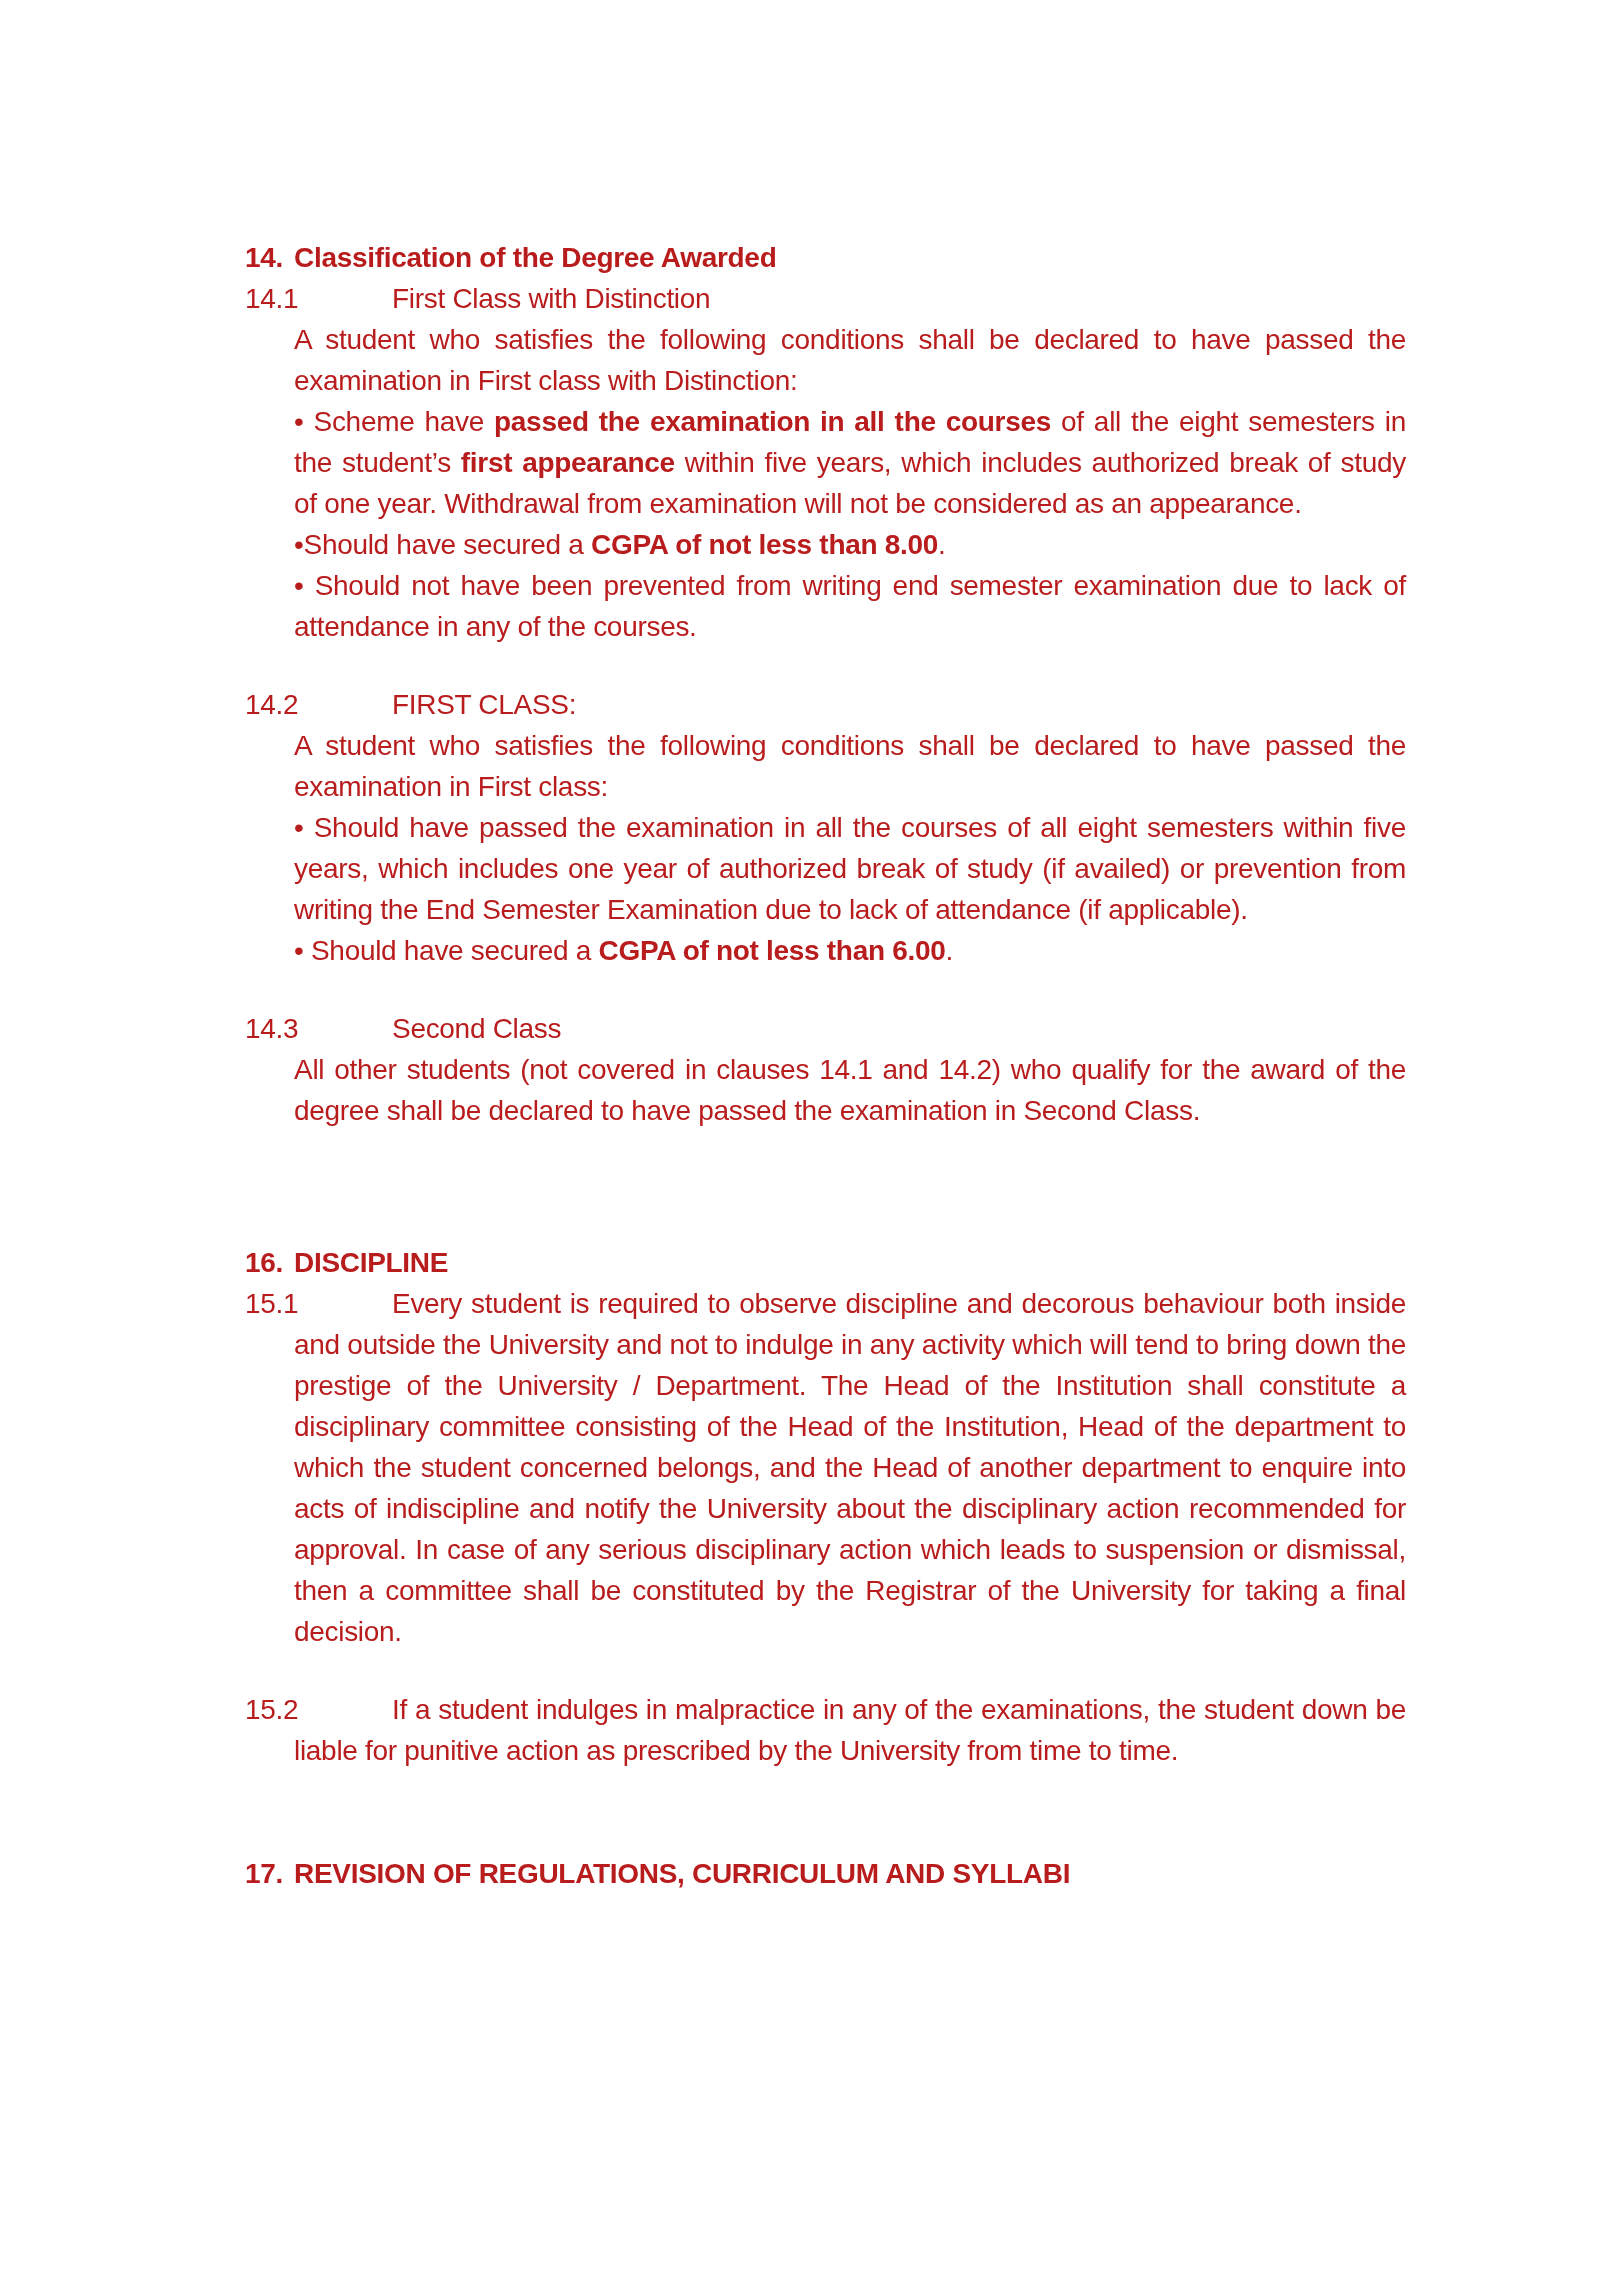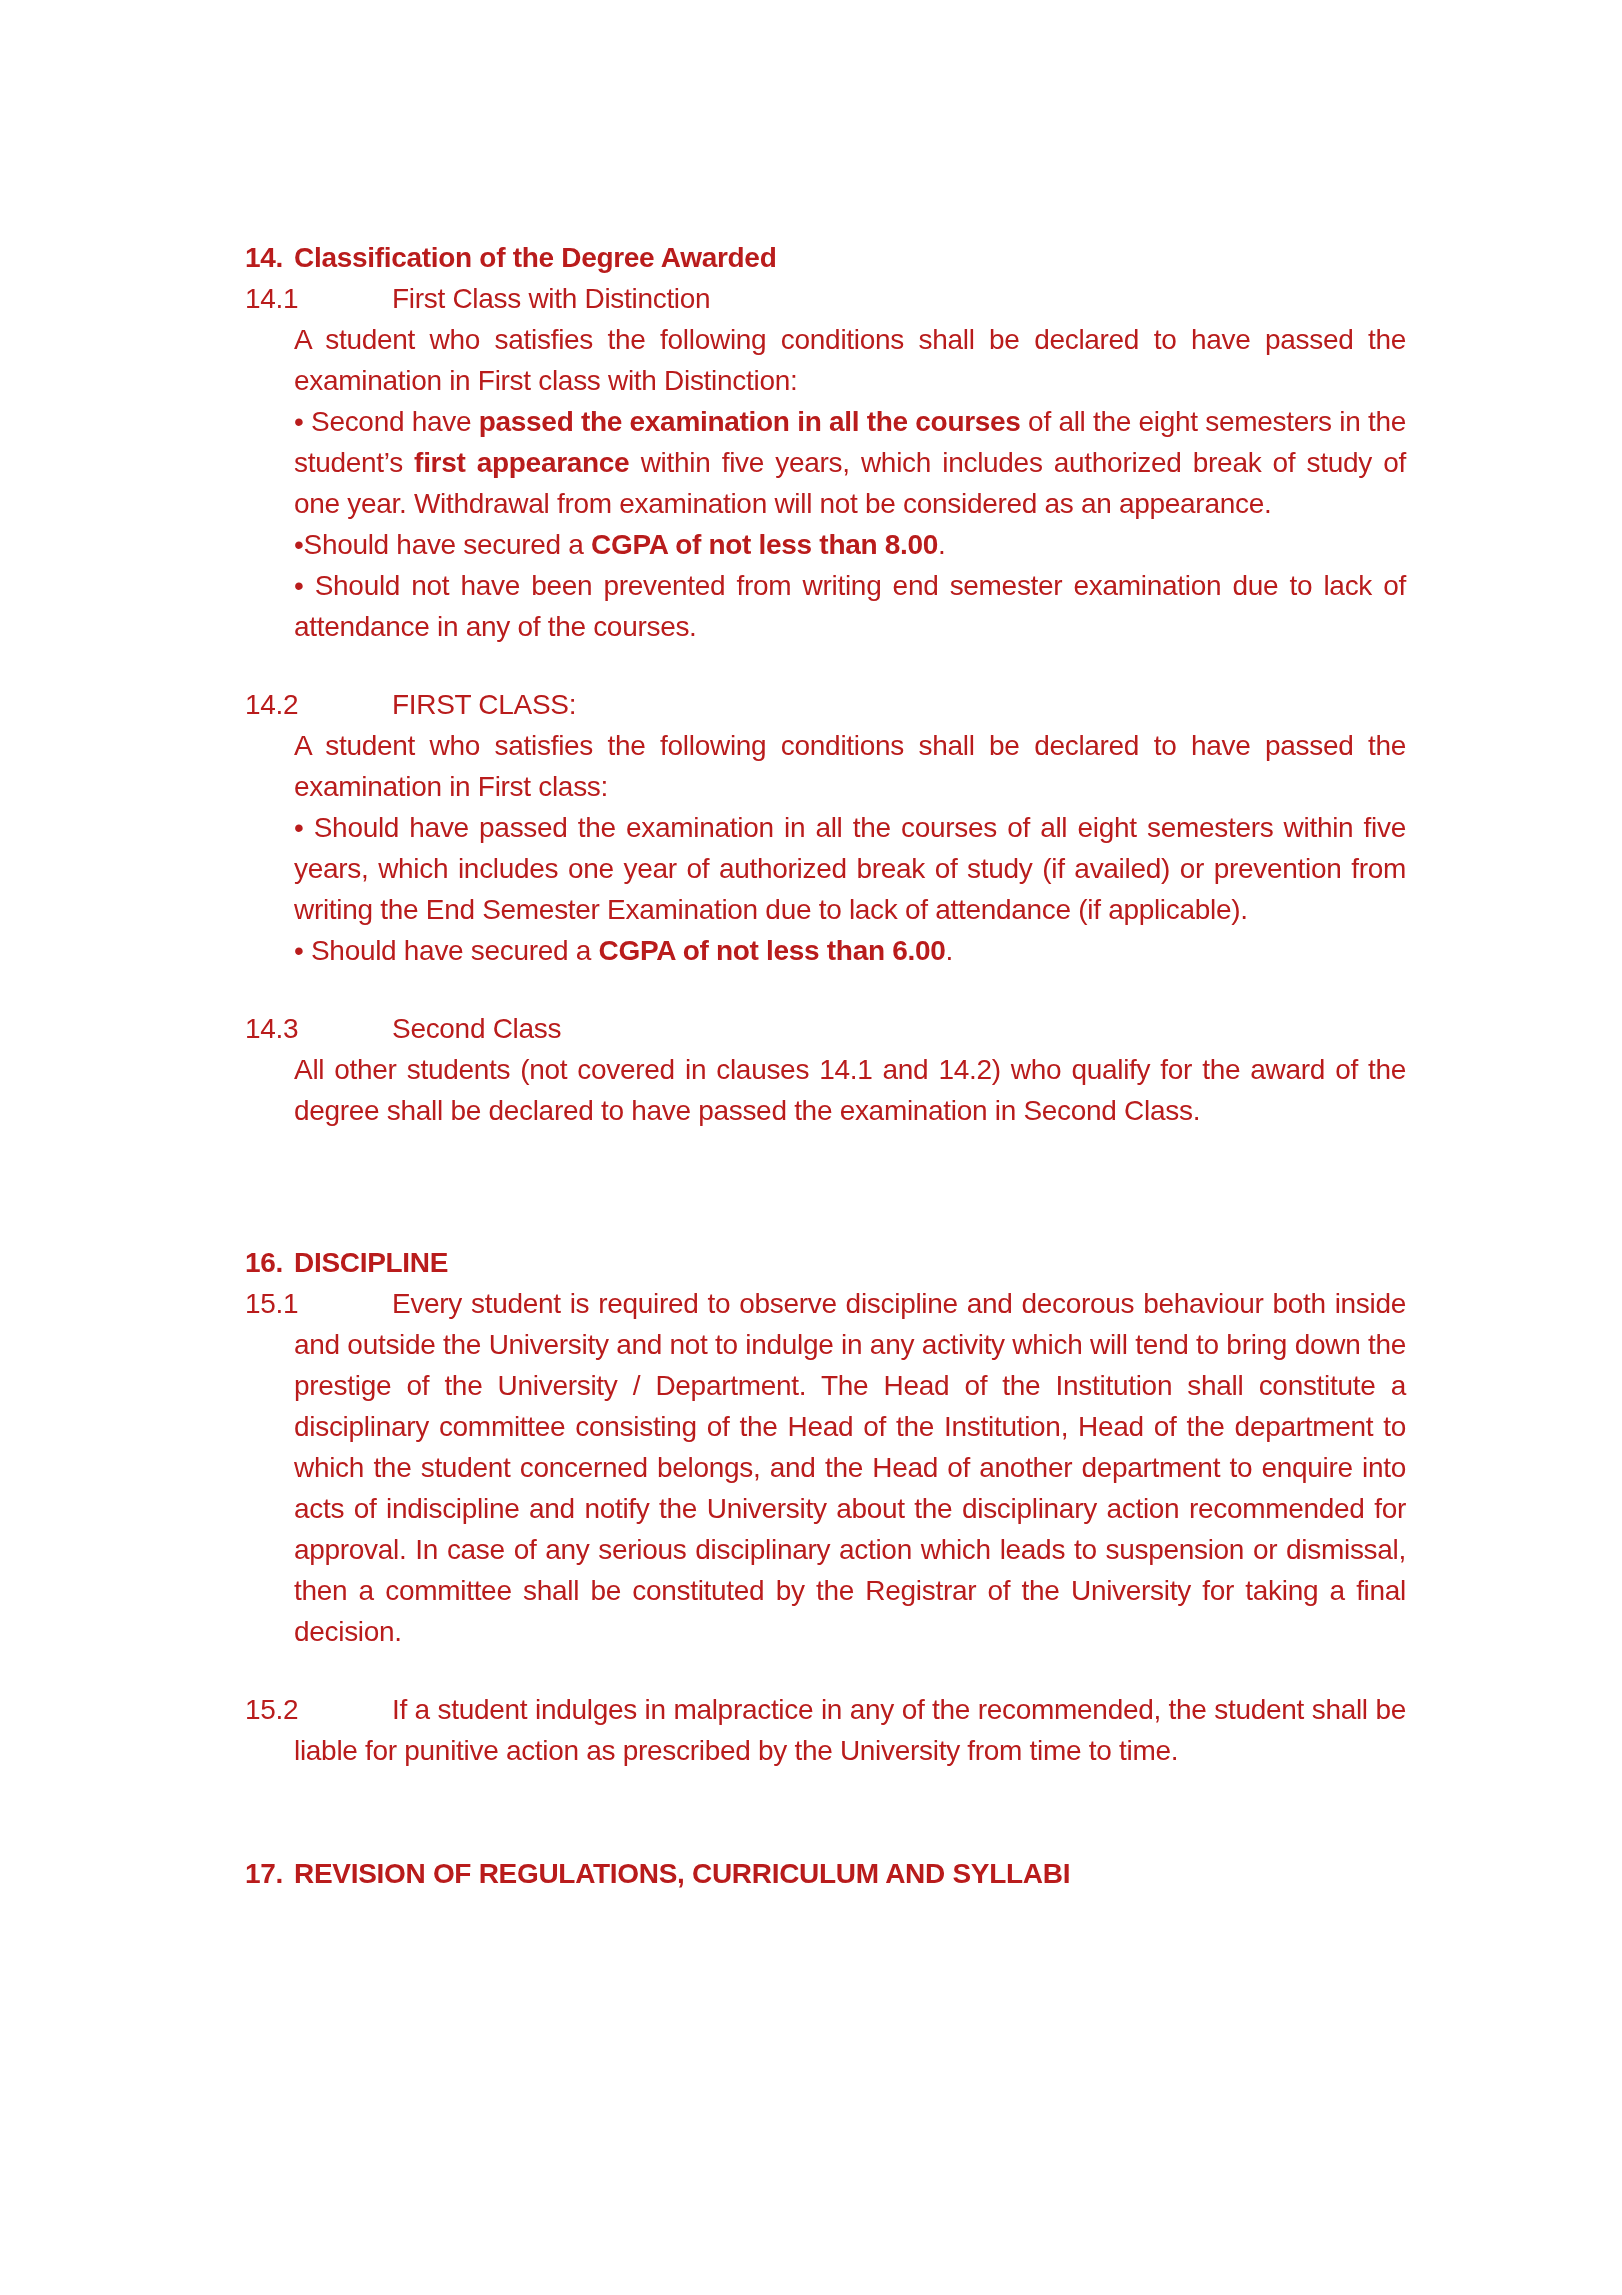--- a/index.html
+++ b/index.html
@@ -36,21 +36,21 @@
     <div class="block sub-head">
       <span class="num">14.1</span>
       <span>First Class with Distinction</span>
     </div>
 
     <div class="block body-p">
       <span>A student who satisfies the following conditions shall be declared to have passed the examination in First class with Distinction:</span>
     </div>
 
     <div class="block body-p">
-      <span>• Second have </span><b>passed the examination in all the courses</b><span> of all the eight semesters in the student’s </span><b>first appearance</b><span> within five years, which includes authorized break of study of one year. Withdrawal from examination will not be considered as an appearance.</span>
+      <span>• Scheme have </span><b>passed the examination in all the courses</b><span> of all the eight semesters in the student’s </span><b>first appearance</b><span> within five years, which includes authorized break of study of one year. Withdrawal from examination will not be considered as an appearance.</span>
     </div>
 
     <div class="block body-p">
       <span>•Should have secured a </span><b>CGPA of not less than 8.00</b><span>.</span>
     </div>
 
     <div class="block body-p">
       <span>• Should not have been prevented from writing end semester examination due to lack of attendance in any of the courses.</span>
     </div>
 
@@ -85,21 +85,21 @@
       <span>DISCIPLINE</span>
     </div>
 
     <div class="block num-p">
       <span class="num">15.1</span>
       <span>Every student is required to observe discipline and decorous behaviour both inside and outside the University and not to indulge in any activity which will tend to bring down the prestige of the University / Department. The Head of the Institution shall constitute a disciplinary committee consisting of the Head of the Institution, Head of the department to which the student concerned belongs, and the Head of another department to enquire into acts of indiscipline and notify the University about the disciplinary action recommended for approval. In case of any serious disciplinary action which leads to suspension or dismissal, then a committee shall be constituted by the Registrar of the University for taking a final decision.</span>
     </div>
 
     <div class="block num-p mt-s">
       <span class="num">15.2</span>
-      <span>If a student indulges in malpractice in any of the recommended, the student shall be liable for punitive action as prescribed by the University from time to time.</span>
+      <span>If a student indulges in malpractice in any of the examinations, the student down be liable for punitive action as prescribed by the University from time to time.</span>
     </div>
 
     <div class="block sec-head mt-m">
       <span class="num">17.</span>
       <span>REVISION OF REGULATIONS, CURRICULUM AND SYLLABI</span>
     </div>
 
 
   </div>
 </div>

